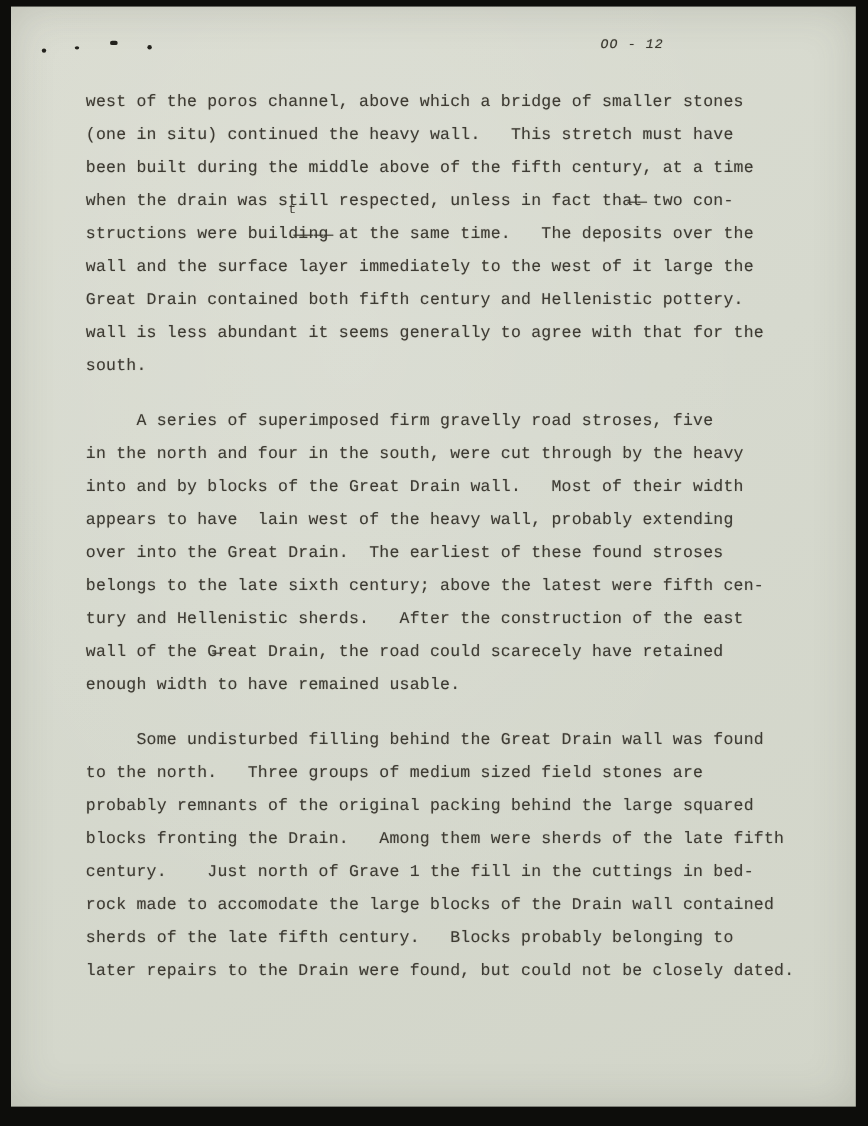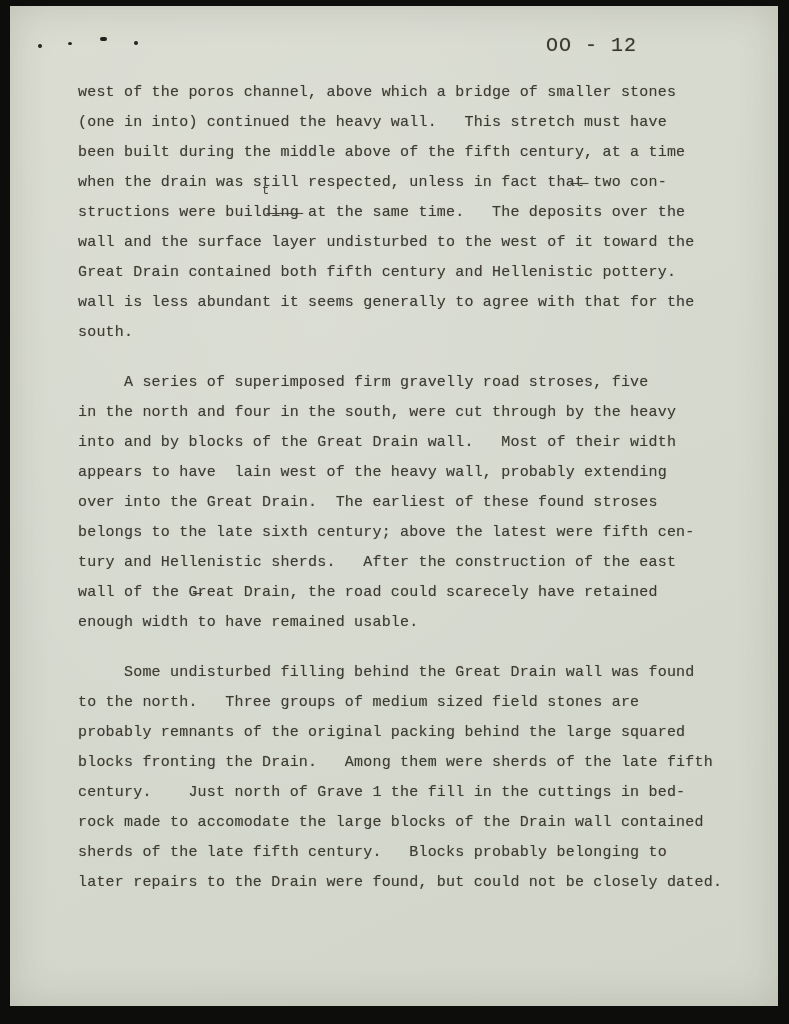--- a/index.html
+++ b/index.html
@@ -23,24 +23,25 @@
     background:
       radial-gradient(ellipse at 40% 30%, rgba(255,255,255,0.10), rgba(0,0,0,0) 60%),
       linear-gradient(155deg, #dadcd1 0%, #d6d9ce 45%, #d2d5c9 100%);
     box-shadow: inset 0 0 40px rgba(70,72,60,0.18);
   }
   .page-number {
     position: absolute;
     left: 536px;
     top: 28px;
     font-family: "Liberation Mono", "DejaVu Sans Mono", monospace;
-    font-size: 20px;
+    font-size: 12px;
     letter-spacing: 1px;
     color: #3a382f;
     text-shadow: 0 0 1px rgba(58,56,47,0.45);
+    font-style: italic;
   }
   .text-body {
     position: absolute;
     left: 68px;
     top: 72px;
     width: 668px;
   }
   .para + .para { margin-top: 20px; }
   .line {
     white-space: pre;
@@ -80,25 +81,25 @@
     <span class="artifact-dot dot-3"></span>
     <span class="artifact-dot dot-4"></span>
 
     <div class="page-number">OO - 12</div>
 
     <span class="insert-mark">t</span>
 
     <div class="text-body">
         <div class="para">
           <div class="line">west of the poros channel, above which a bridge of smaller stones</div>
-          <div class="line">(one in into) continued the heavy wall.   This stretch must have</div>
+          <div class="line">(one in situ) continued the heavy wall.   This stretch must have</div>
           <div class="line">been built during the middle above of the fifth century, at a time</div>
           <div class="line">when the drain was still respected, unless in fact tha̶t̶ two con-</div>
           <div class="line">structions were build̶i̶n̶g̶ at the same time.   The deposits over the</div>
-          <div class="line">wall and the surface layer undisturbed to the west of it toward the</div>
+          <div class="line">wall and the surface layer immediately to the west of it large the</div>
           <div class="line">Great Drain contained both fifth century and Hellenistic pottery.</div>
           <div class="line">wall is less abundant it seems generally to agree with that for the</div>
           <div class="line">south.</div>
         </div>
         <div class="para">
           <div class="line">     A series of superimposed firm gravelly road stroses, five</div>
           <div class="line">in the north and four in the south, were cut through by the heavy</div>
           <div class="line">into and by blocks of the Great Drain wall.   Most of their width</div>
           <div class="line">appears to have  lain west of the heavy wall, probably extending</div>
           <div class="line">over into the Great Drain.  The earliest of these found stroses</div>

